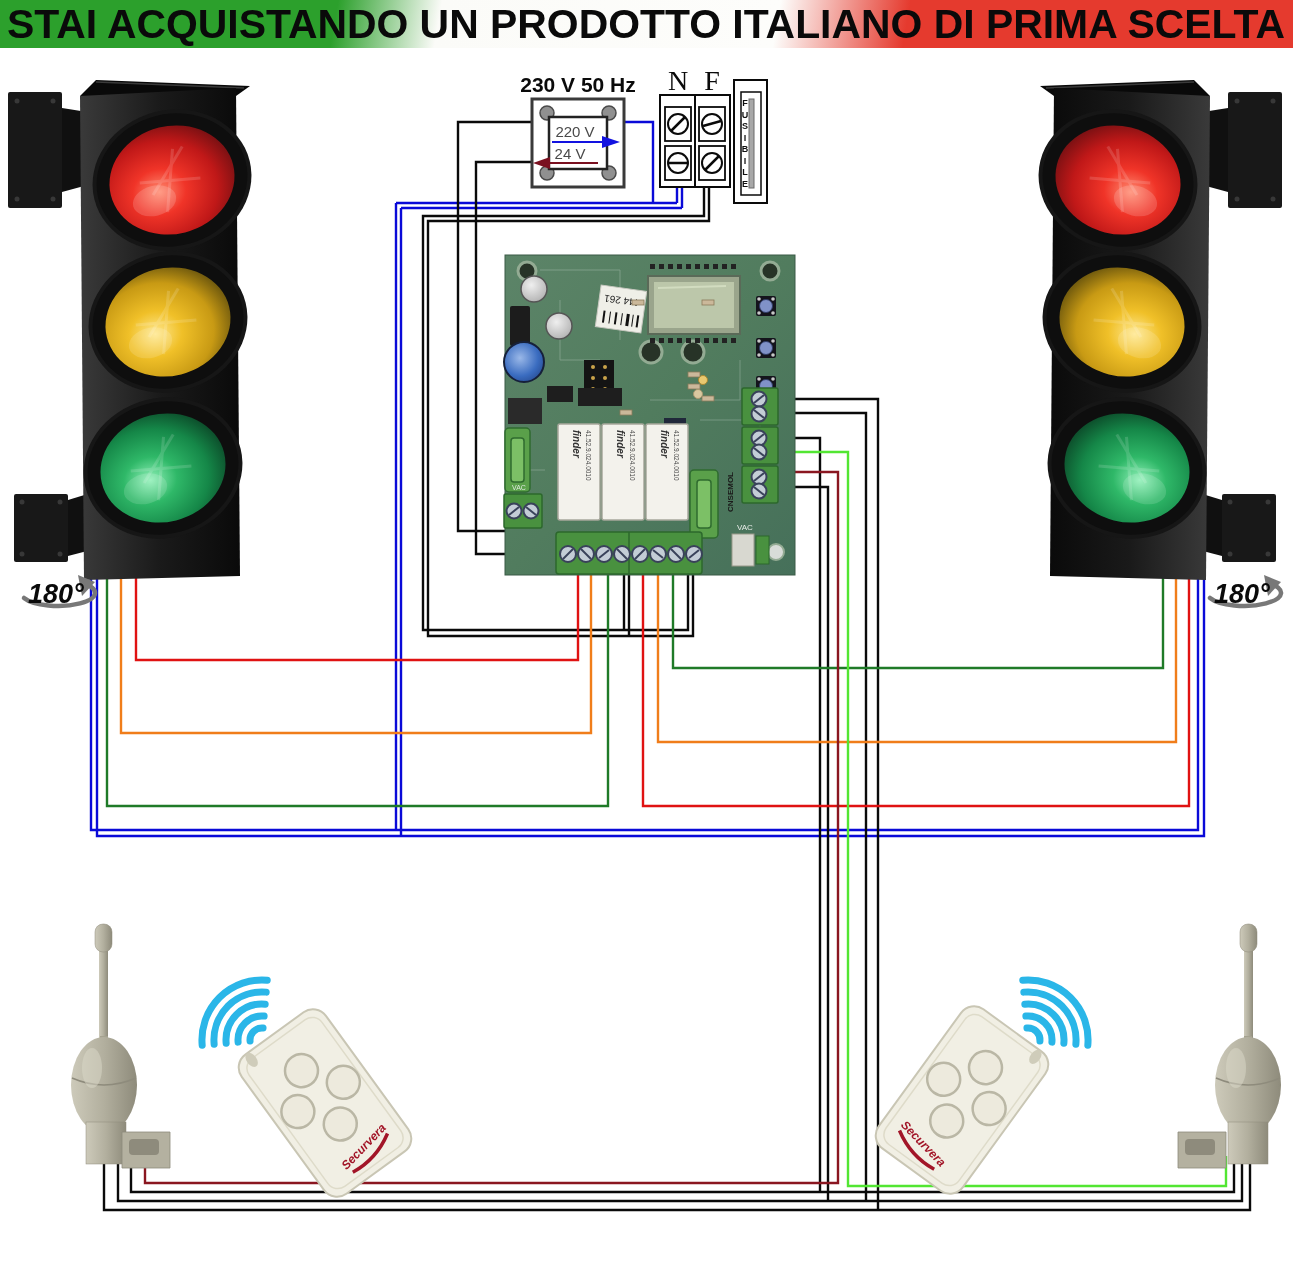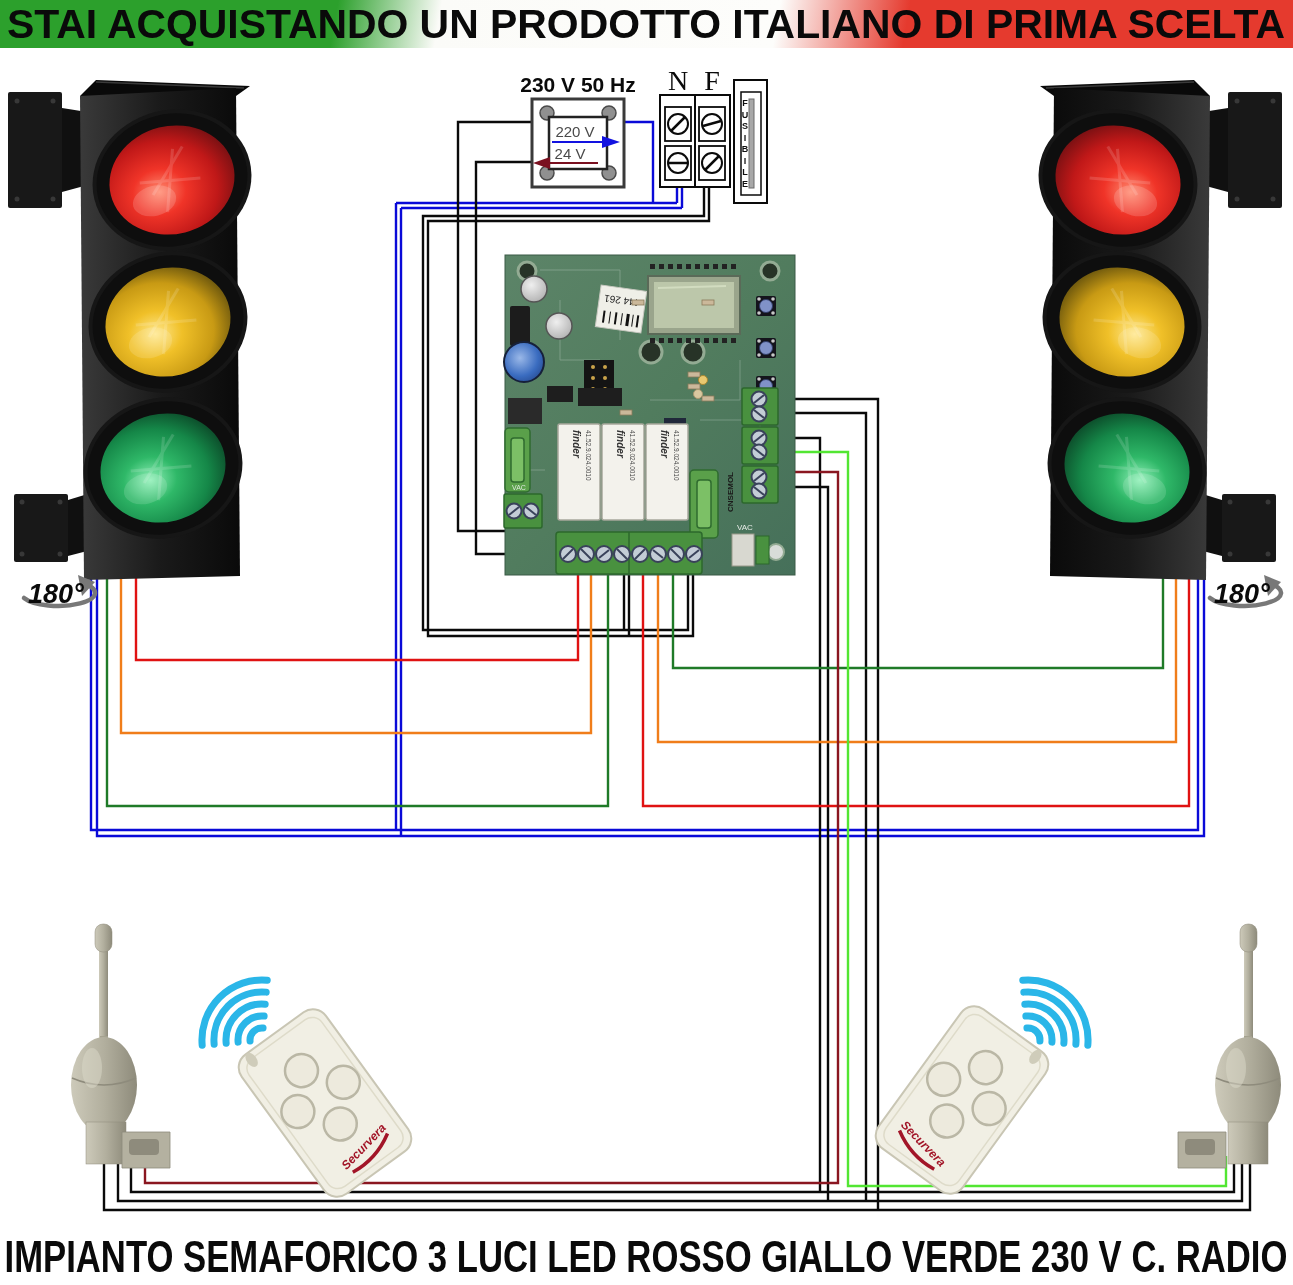--- a/index.html
+++ b/index.html
@@ -563,19 +563,14 @@
         <circle cx="27" cy="-9" r="16.5"></circle>
           <circle cx="0" cy="26" r="16.5"></circle>
       </g>
       <g transform="translate(-6,60) rotate(10)">
         <path d="M-26,6 Q0,16 26,8" stroke="#a21528" stroke-width="3.5" fill="none"></path>
         <text x="0" y="2" text-anchor="middle" font-size="12" font-style="italic" font-weight="bold" fill="#a21528">Securvera</text>
       </g>
     </g>
   </svg>
 
-  <div class="footer">
-    <svg width="1293" height="60" viewBox="0 0 1293 60">
-      <text x="646" y="47" text-anchor="middle" font-size="44" font-weight="bold" textLength="1283" lengthAdjust="spacingAndGlyphs" fill="#0a0a0a">IMPIANTO SEMAFORICO 3 LUCI LED ROSSO GIALLO VERDE 230 V C. RADIO</text>
-    </svg>
-  </div>
 
 </div>
 
 </body></html>

